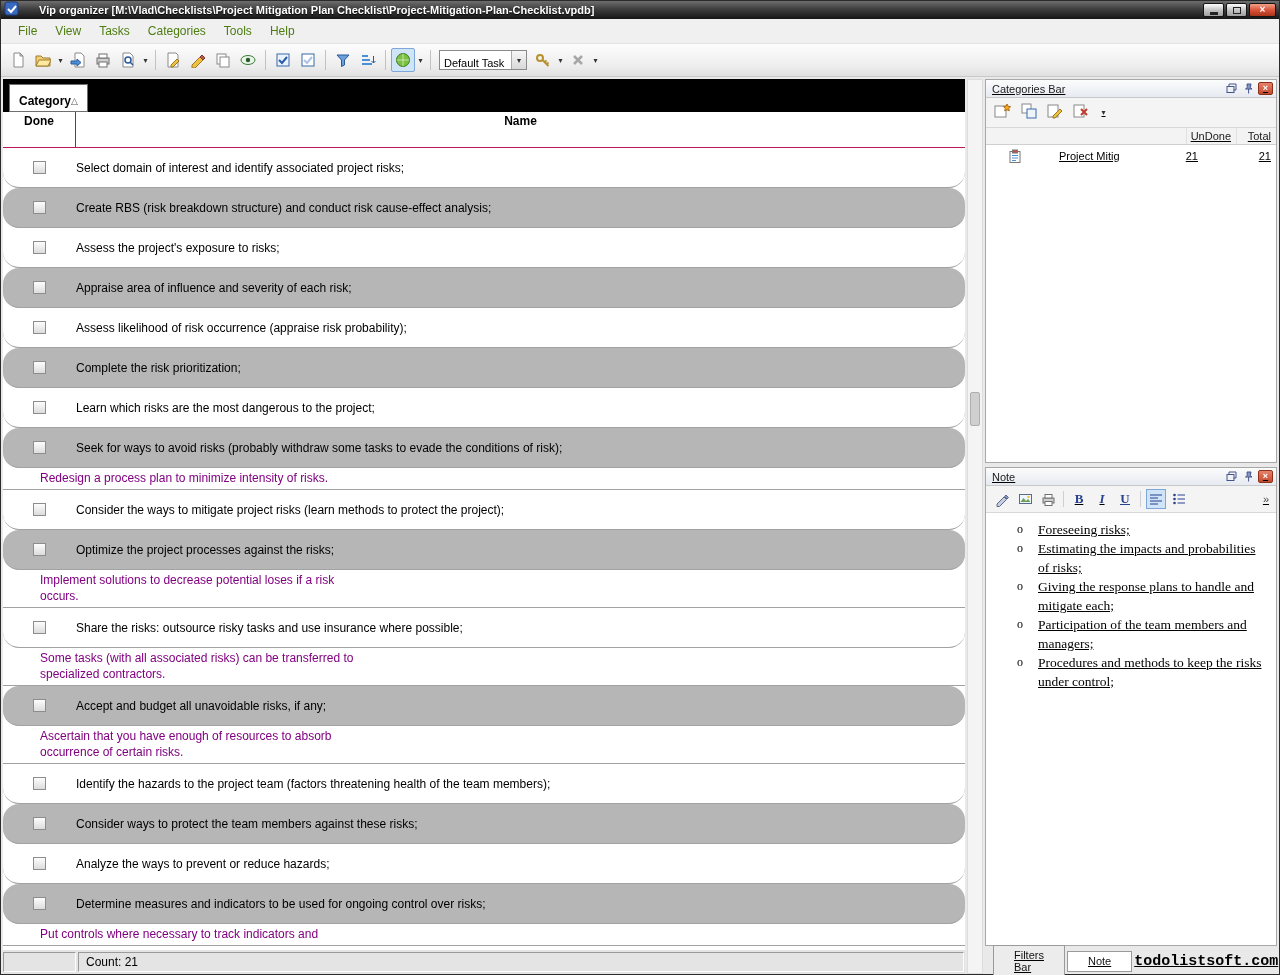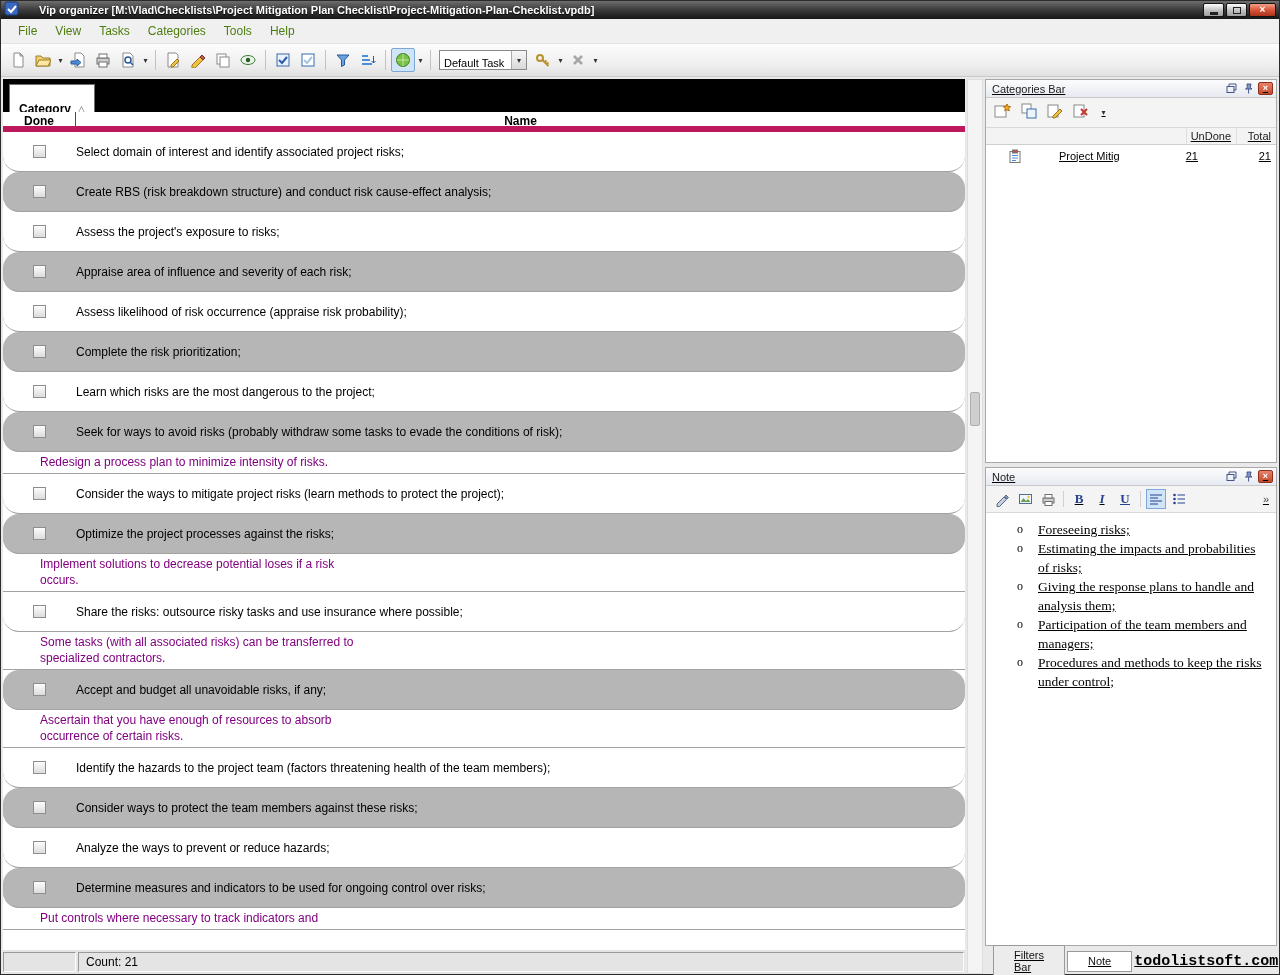--- a/index.html
+++ b/index.html
@@ -28,24 +28,24 @@
   .tb-sep { width:1px; height:20px; background:#c2c2c2; margin:0 4px; flex:0 0 auto; }
   .combo { width:88px; height:20px; border:1px solid #8a8a8a; background:#fff; display:flex; align-items:flex-end; margin:0 3px; }
   .combo-text { flex:1; padding-left:4px; font-size:11px; white-space:nowrap; overflow:hidden; }
   .combo-btn { width:15px; height:100%; background:linear-gradient(#f7f7f7,#d8d8d8); border-left:1px solid #aaa; display:flex; align-items:center; justify-content:center; font-size:8px; color:#333; }
 
   
   .main { flex:1; display:flex; padding:2px 2px 0 2px; min-height:0; }
   .left-col { flex:1; display:flex; flex-direction:column; min-width:0; }
 
   .sort-bar { height:33px; background:#000; padding:5px 0 0 6px; flex:0 0 auto; }
-  .sort-btn { display:inline-flex; align-items:center; gap:7px; background:#fff; border:1px solid #6f6f6f; padding:17px 9px 3px; font-weight:bold; font-size:12px; color:#000; }
+  .sort-btn { display:inline-flex; align-items:center; background:#fff; border:1px solid #6f6f6f; padding:9px 9px 3px; font-weight:bold; font-size:12px; color:#000; }
   .sort-glyph { font-size:9px; color:#555; font-weight:normal; }
 
-  .col-header { height:20px; background:#fff; border-bottom:6px solid #be185d; display:flex; flex:0 0 auto; }
+  .col-header { height:36px; background:#fff; border-bottom:1px solid #be185d; display:flex; flex:0 0 auto; }
   .col-done { width:73px; border-right:1px solid #4a4a4a; text-align:center; font-weight:bold; font-size:12px; line-height:18px; }
   .col-name { flex:1; text-align:center; font-weight:bold; font-size:12px; line-height:18px; }
 
   .rows { flex:1; background:#fff; overflow:hidden; min-height:0; }
   .row { border-bottom:1px solid #a2a2a2; display:flex; align-items:center; }
   .row.group { height:20px; background:#a7a7a7; color:#fff; font-size:11px; padding-left:5px; }
   .expander { width:9px; height:9px; background:#fff; border:1px solid #444; margin-right:16px; position:relative; flex:0 0 auto; }
   .expander::after { content:""; position:absolute; left:1px; right:1px; top:3px; height:1px; background:#222; }
   .row.task { height:40px;border-radius:16px; }
   .row.task.gray { background:#b6b6b6; }
@@ -514,21 +514,21 @@
                 <line x1="5.5" y1="7" x2="13" y2="7" stroke="#27418f"></line>
                 <line x1="5.5" y1="11" x2="13" y2="11" stroke="#27418f"></line>
               </svg>
             </span>
           <span class="overflow-chevron">»</span>
         </div>
         <div class="note-content">
           <ul>
             <li>Foreseeing risks;</li>
             <li>Estimating the impacts and probabilities of risks;</li>
-            <li>Giving the response plans to handle and analysis them;</li>
+            <li>Giving the response plans to handle and mitigate each;</li>
             <li>Participation of the team members and managers;</li>
             <li>Procedures and methods to keep the risks under control;</li>
           </ul>
         </div>
       </div>
 
       <div class="bottom-row">
         <span class="tab">Filters Bar</span>
         <span class="tab active">Note</span>
         <span class="branding">todolistsoft.com</span>

